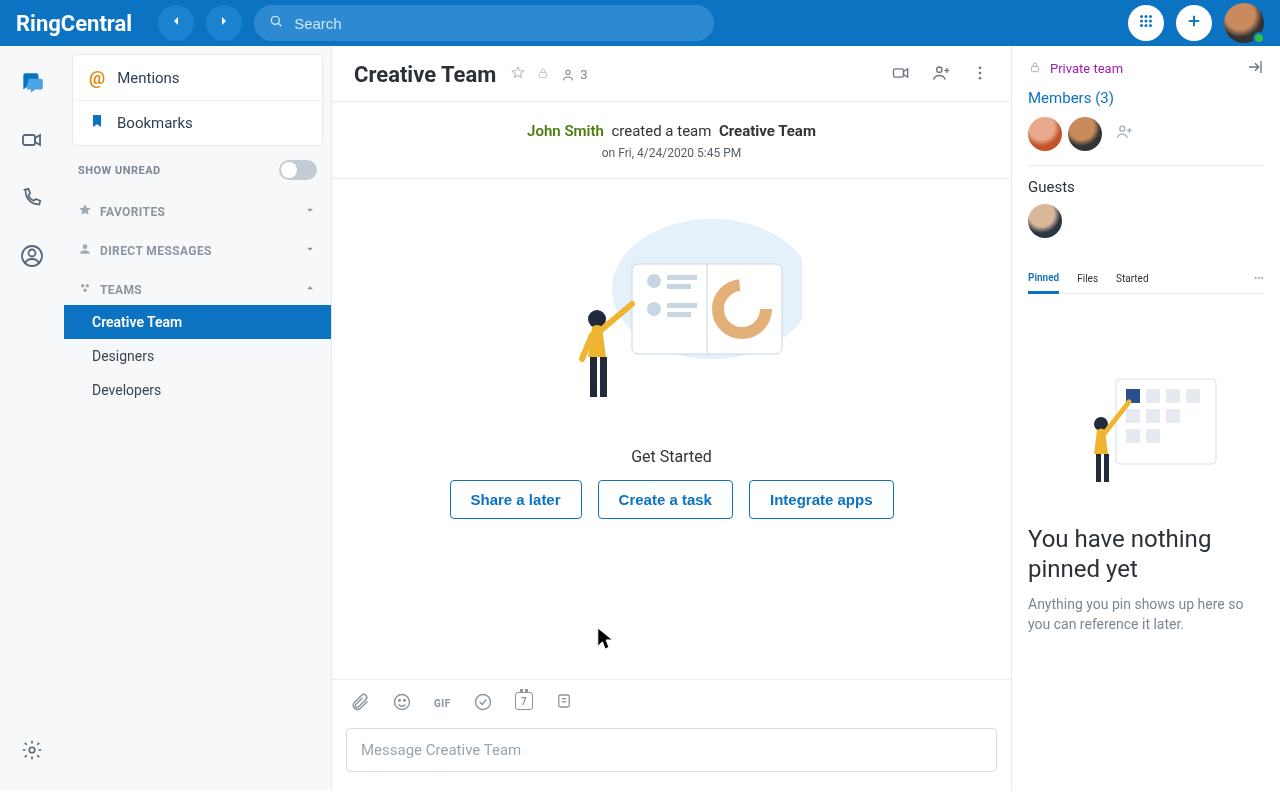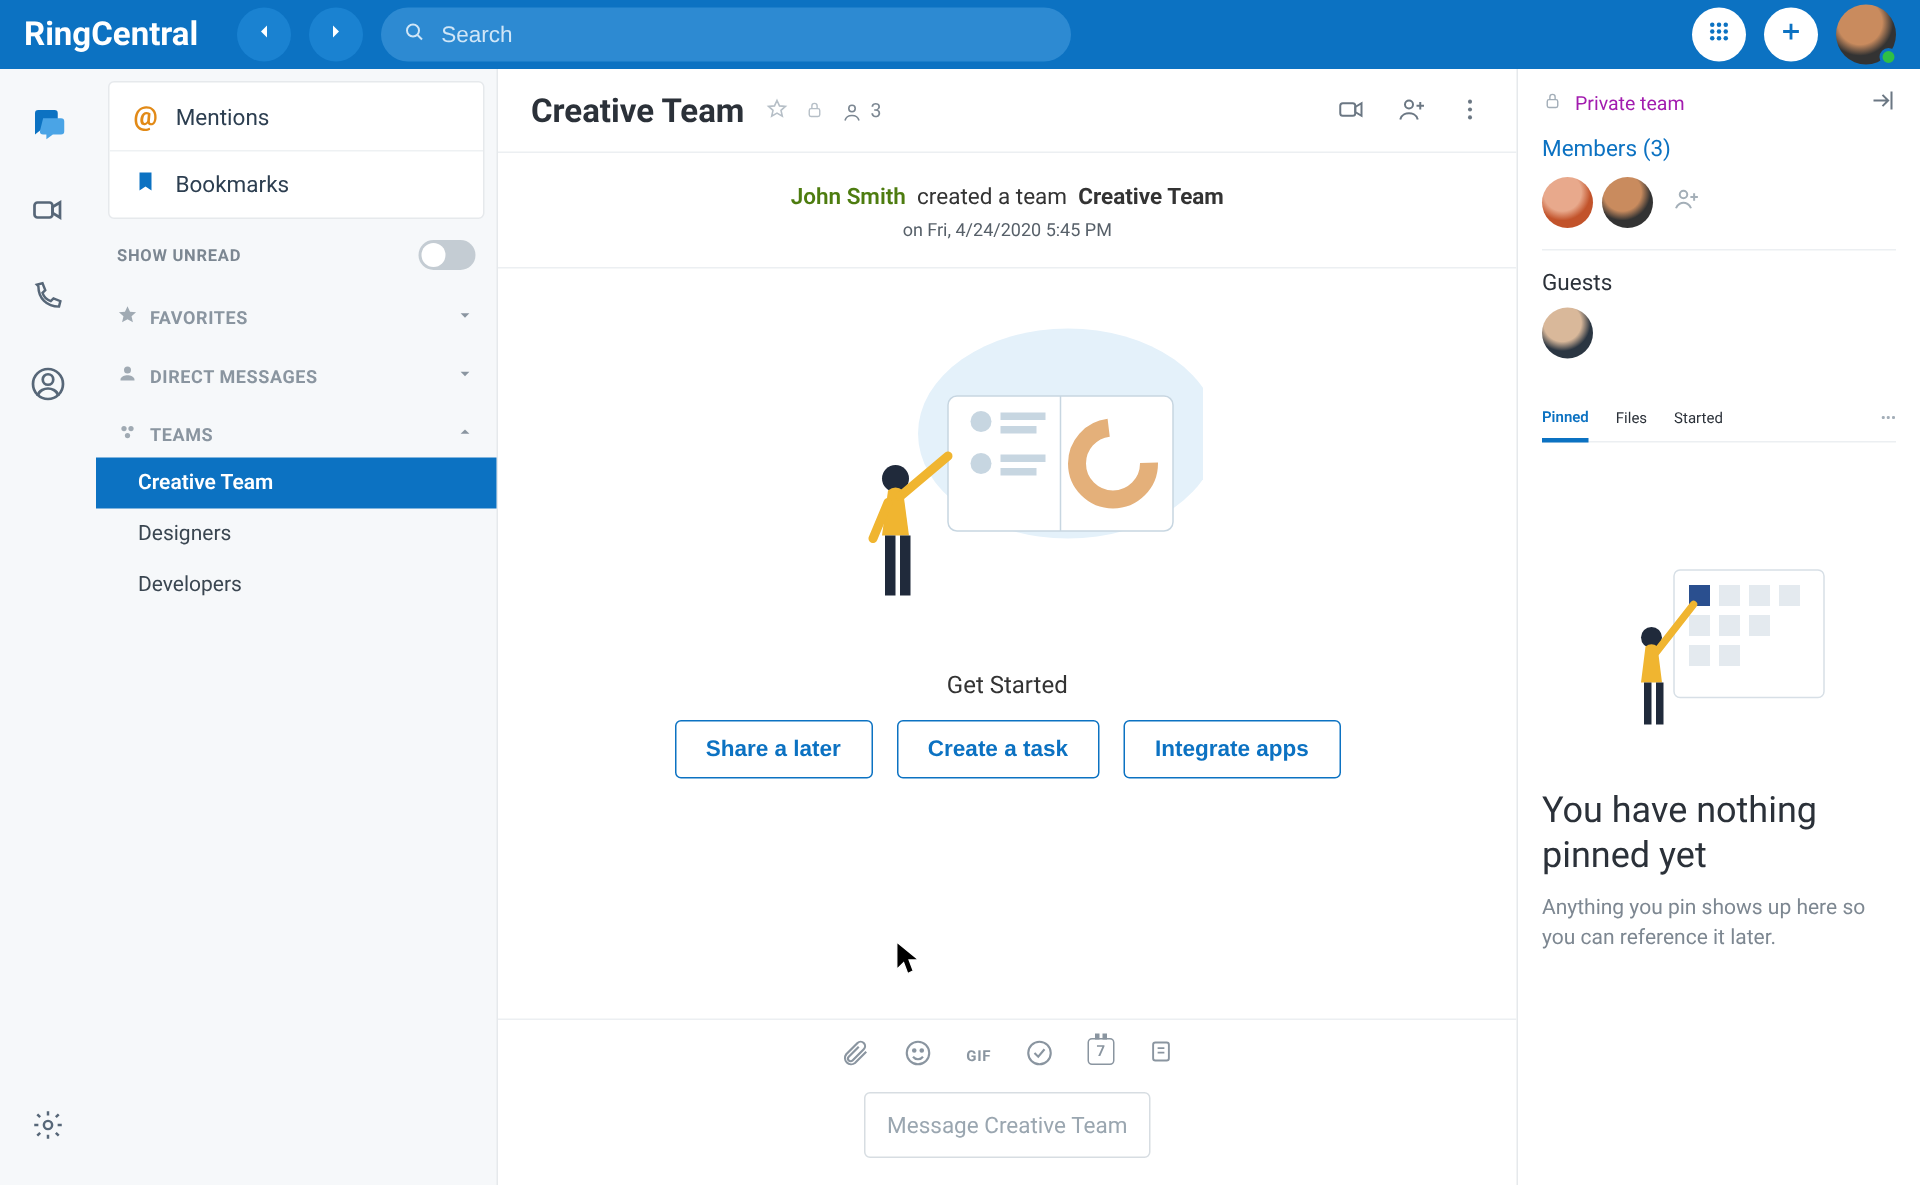--- a/index.html
+++ b/index.html
@@ -59,21 +59,21 @@
   .stream { flex: 1; overflow: auto; padding: 10px 0 8px 0; display: flex; flex-direction: column; }
   .created-msg { text-align: center; padding: 10px 0 6px 0; font-size: 15px; color: #333; }
   .created-msg .who { color: #4d7c0f; font-weight: 600; }
   .created-msg .team { font-weight: 700; }
   .created-date { text-align: center; font-size: 12px; color: #576069; padding-bottom: 18px; border-bottom: 1px solid #eceff2; margin-bottom: 18px;}
   .illus { width: 260px; height: 220px; margin: 12px auto 0 auto; position: relative; }
   .get-started { text-align: center; font-size: 16px; color: #333; margin-top: 18px; }
   .buttons-row { display: flex; gap: 16px; justify-content: center; margin-top: 14px; }
   .btn-outline { border: 1px solid #0c72c2; color: #0c72c2; background: #fff; padding: 10px 20px; font-size: 15px; font-weight: 600; border-radius: 4px; cursor: pointer; }
 
-  .composer { border-top: 1px solid #eceff2; padding: 8px 14px 18px 14px; display: flex; flex-direction: column; gap: 8px; align-items: center; }
+  .composer { border-top: 1px solid #eceff2; padding: 8px 14px 18px 14px; display: flex; flex-direction: column; gap: 8px; }
   .composer-icons { display: flex; gap: 22px; color: #8a95a0; padding: 4px 4px; }
   .composer-icons .cicon { cursor: pointer; }
   .gif-label { font-size: 10px; font-weight: 700; letter-spacing: 0.5px; }
   .boxed7 { position: relative; width: 18px; height: 18px; border: 1.5px solid #8a95a0; border-radius: 3px; display: flex; align-items: center; justify-content: center; }
   .boxed7 .tab { position: absolute; top: -4px; left: 4px; width: 3px; height: 4px; background: #8a95a0; }
   .boxed7 .tab.r { left: auto; right: 4px; }
   .compose-input { border: 1px solid #d7dde2; border-radius: 4px; padding: 12px 14px; color: #9aa6b0; font-size: 15px; }
 
   
   .rightpanel { width: 268px; padding: 12px 16px; display: flex; flex-direction: column; }

